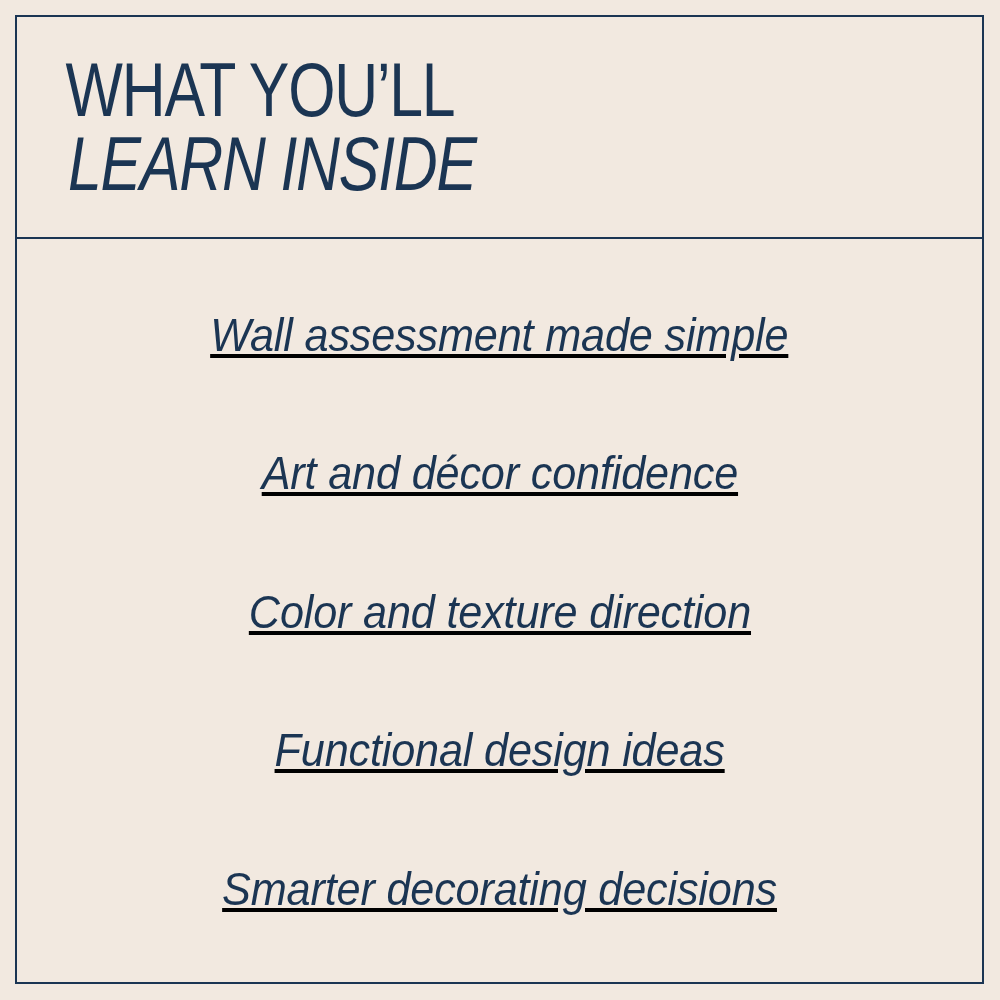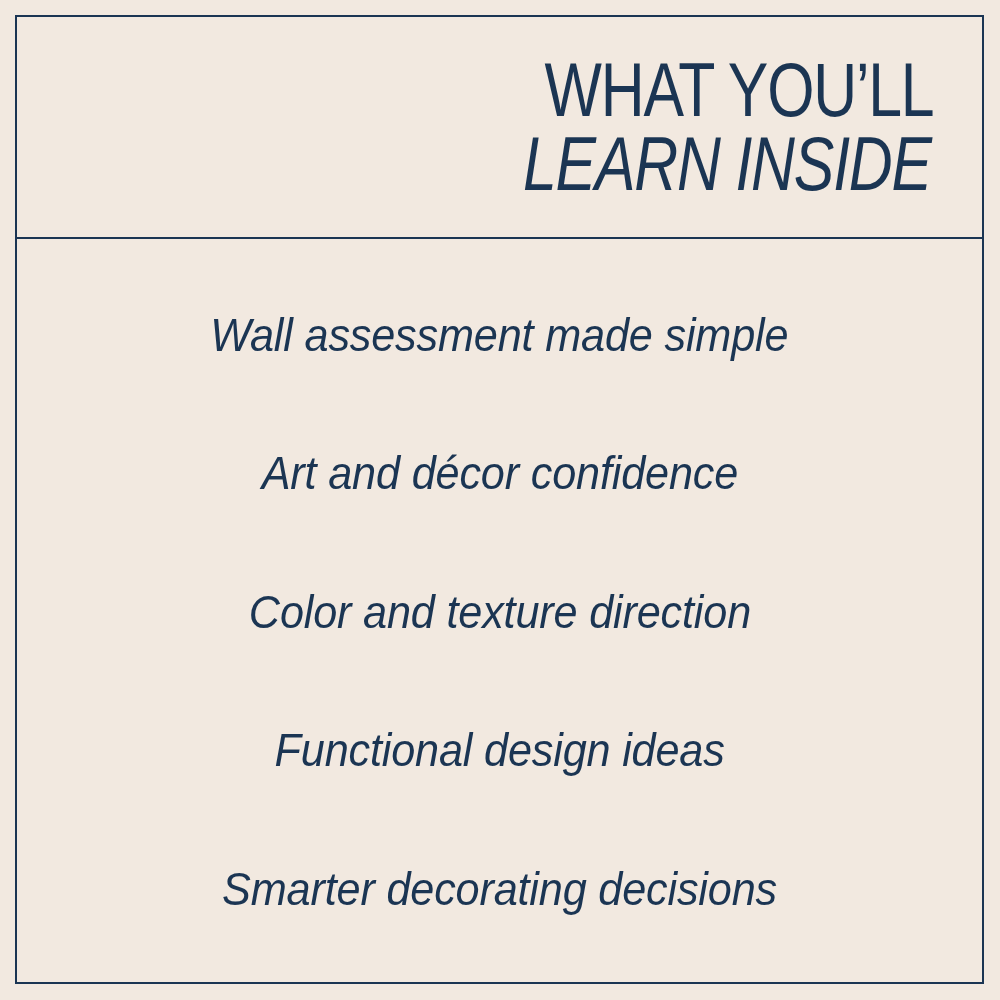--- a/index.html
+++ b/index.html
@@ -38,21 +38,21 @@
   .header {
     position: absolute;
     left: 0;
     top: 0;
     width: 100%;
     height: 222px;
     box-sizing: border-box;
     border-bottom: 2px solid #1b3553;
     display: flex;
     flex-direction: column;
-    align-items: flex-end;
+    align-items: flex-start;
     justify-content: center;
   }
 
   .title-line {
     color: #1b3553;
     text-transform: uppercase;
     font-family: "Liberation Sans Narrow", "Liberation Sans", "DejaVu Sans Condensed", sans-serif;
     font-weight: 400;
     font-size: 76px;
     line-height: 0.95;
@@ -77,20 +77,21 @@
     left: 0;
     top: 222px;
     width: 100%;
     height: 743px;
     display: flex;
     flex-direction: column;
     align-items: center;
     justify-content: space-around;
     box-sizing: border-box;
     padding: 26px 0 24px 0;
+    text-decoration: underline;
   }
 
   .list-item {
     color: #1b3553;
     font-family: "Liberation Sans Narrow", "Liberation Sans", "DejaVu Sans Condensed", sans-serif;
     font-style: italic;
     font-weight: 400;
     font-size: 47px;
     line-height: 1.05;
     letter-spacing: -0.2px;

